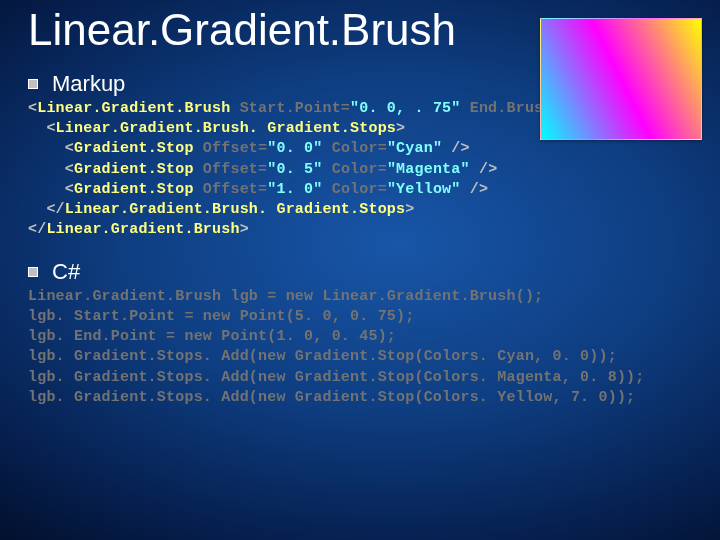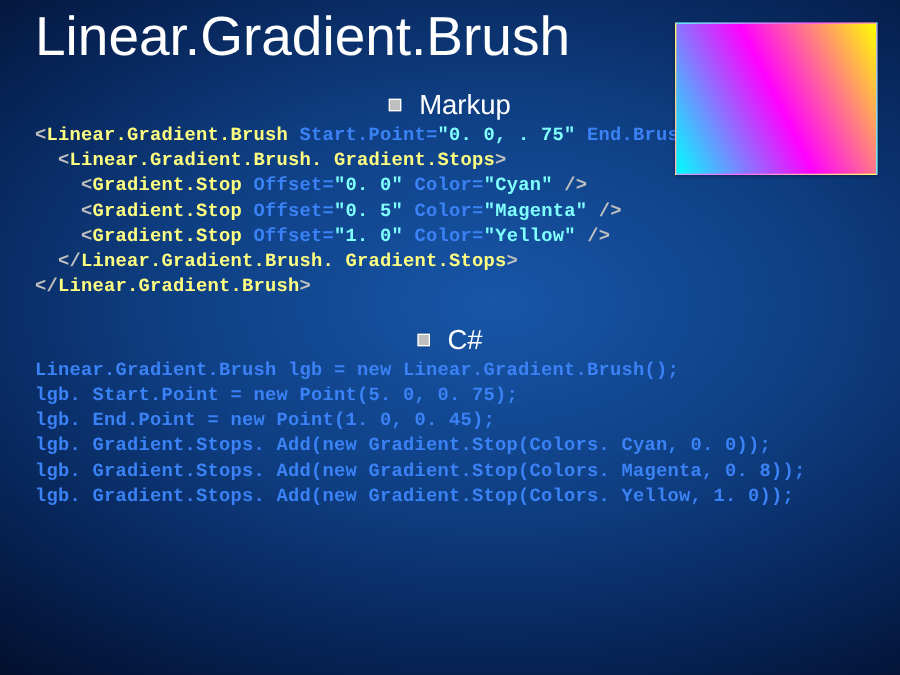--- a/index.html
+++ b/index.html
@@ -38,21 +38,20 @@
     right: 18px;
     width: 160px;
     height: 120px;
     border: 1px solid rgba(255,255,255,0.4);
     box-shadow: 0 1px 3px rgba(0,0,0,0.4);
   }
   .bullet-row {
     display: flex;
     align-items: center;
     margin: 4px 0 2px 0;
-    justify-content: center;
   }
   .bullet-dot {
     width: 10px;
     height: 10px;
     flex: 0 0 10px;
     margin-right: 14px;
     background: #bfbfbf;
     border: 1px solid #fff;
     box-sizing: border-box;
   }
@@ -65,21 +64,21 @@
     font-family: "Courier New", Courier, monospace;
     font-size: 15px;
     line-height: 1.35;
     font-weight: bold;
     white-space: pre;
     letter-spacing: 0.2px;
     margin: 2px 0 18px 0;
   }
   .c-lt  { color: #c0c0c0; }  
   .c-tag { color: #ffff80; }  
-  .c-att { color: #3b82f6; }  
+  .c-att { color: #737373; }  
   .c-str { color: #80ffff; }  
 </style>
 </head>
 <body>
 
 <div class="slide">
 
   <h1 class="title">
     <span>Linear.Gradient.Brush</span><br>
   </h1>
@@ -100,15 +99,15 @@
 
   <div class="bullet-row">
     <span class="bullet-dot"></span>
     <span class="bullet-label">C#</span>
   </div>
   <div class="code-block"><span class="c-att">Linear.Gradient.Brush lgb = new Linear.Gradient.Brush();</span>
 <span class="c-att">lgb. Start.Point = new Point(5. 0, 0. 75);</span>
 <span class="c-att">lgb. End.Point = new Point(1. 0, 0. 45);</span>
 <span class="c-att">lgb. Gradient.Stops. Add(new Gradient.Stop(Colors. Cyan, 0. 0));</span>
 <span class="c-att">lgb. Gradient.Stops. Add(new Gradient.Stop(Colors. Magenta, 0. 8));</span>
-<span class="c-att">lgb. Gradient.Stops. Add(new Gradient.Stop(Colors. Yellow, 1. 0));</span></div>
+<span class="c-att">lgb. Gradient.Stops. Add(new Gradient.Stop(Colors. Yellow, 7. 0));</span></div>
 
 </div>
 
 </body></html>

